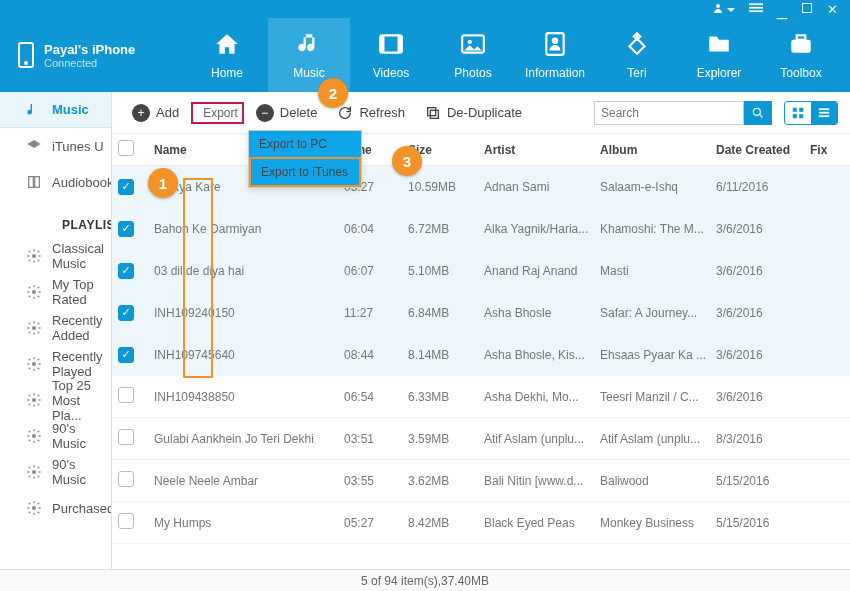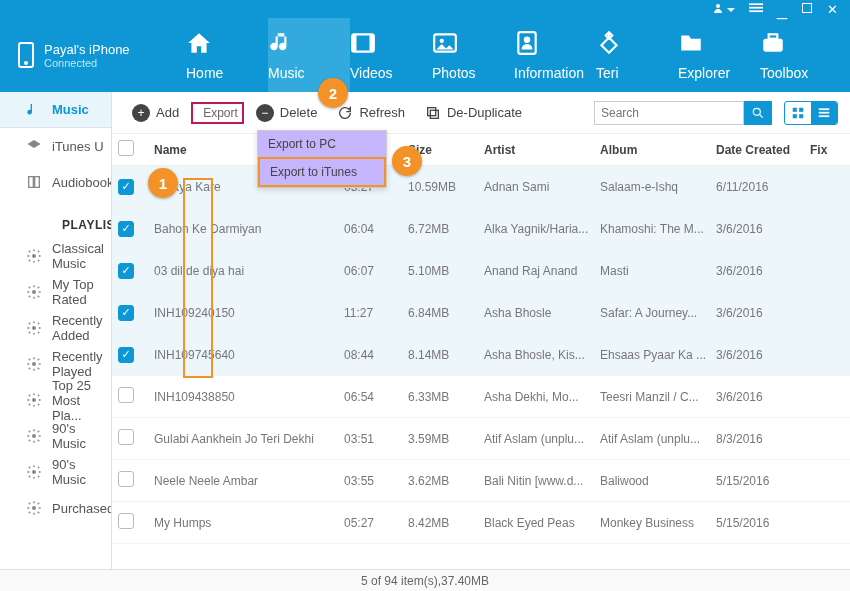--- a/index.html
+++ b/index.html
@@ -6,25 +6,25 @@
 body { width:850px; height:591px; overflow:hidden; background:#fff; font-size:12px; color:#666; position:relative; }
 
 .titlebar { height:18px; background:#0e96d5; display:flex; justify-content:flex-end; align-items:center; padding-right:12px; gap:14px; }
 .titlebar .ti { color:#fff; font-size:13px; cursor:pointer; }
 .tri-down::after { content:""; display:inline-block; margin-left:3px; border:4px solid transparent; border-top-color:#fff; position:relative; top:2px; }
 
 .navbar { height:74px; background:#0e96d5; display:flex; }
 .device { width:186px; display:flex; align-items:center; padding-left:18px; gap:10px; }
 .phone-icon { width:16px; height:26px; border:2px solid #fff; border-radius:3px; position:relative; }
 .phone-icon::after { content:""; position:absolute; bottom:1px; left:50%; transform:translateX(-50%); width:4px; height:4px; border-radius:50%; background:#fff; }
-.device-name { color:#fff; font-size:13px; font-weight:400; }
+.device-name { color:#fff; font-size:13px; font-weight:700; }
 .device-status { color:#bfe6f6; font-size:11px; }
 
 .tabs { display:flex; flex:1; }
-.tab { width:82px; display:flex; flex-direction:column; align-items:flex-start; justify-content:center; gap:6px; color:#fff; font-size:14px; cursor:pointer; }
+.tab { width:82px; display:flex; flex-direction:column; align-items:center; justify-content:center; gap:6px; color:#fff; font-size:12px; cursor:pointer; }
 .tab.active { background:#33aadd; }
 .ticon svg { width:26px; height:26px; fill:#fff; }
 
 .body { display:flex; height:calc(591px - 18px - 74px - 22px); background:#fff; }
 
 .sidebar { width:186px; border-right:1px solid #e0e0e0; overflow:hidden; }
 .side-item { height:36px; display:flex; align-items:center; padding-left:26px; gap:10px; font-size:13px; color:#555; cursor:pointer; }
 .side-item.active { background:#e8f5fb; color:#0e96d5; font-weight:600; border-bottom:1px solid #d8e6ec; }
 .side-item .sicon { width:16px; height:16px; display:inline-flex; align-items:center; justify-content:center; }
 .side-item .sicon svg { width:16px; height:16px; fill:#888; }
@@ -52,21 +52,21 @@
 .thead { height:32px; border-bottom:1px solid #eee; font-size:12px; color:#444; font-weight:600; padding-left:6px; }
 .trow { height:42px; border-bottom:1px solid #f3f3f3; font-size:12px; color:#777; padding-left:6px; }
 .trow.sel { background:#edf6fb; }
 .cell { white-space:nowrap; overflow:hidden; text-overflow:ellipsis; padding-right:6px; }
 .chk { width:16px; height:16px; border:1px solid #bbb; border-radius:3px; display:inline-flex; align-items:center; justify-content:center; cursor:pointer; }
 .chk.on { background:#0e96d5; border-color:#0e96d5; }
 .chk.on::after { content:"✓"; color:#fff; font-size:11px; }
 
 .statusbar { height:22px; border-top:1px solid #e0e0e0; display:flex; align-items:center; justify-content:center; font-size:12px; color:#666; background:#fafafa; }
 
-.dropdown { position:absolute; left:257px; top:130px; width:130px; background:#c4b5fd; border:1px solid #ccc; box-shadow:0 2px 6px rgba(0,0,0,.15); z-index:5; }
+.dropdown { position:absolute; left:248px; top:130px; width:114px; background:#0ea5e9; border:1px solid #ccc; box-shadow:0 2px 6px rgba(0,0,0,.15); z-index:5; }
 .dd-item { padding:6px 10px; font-size:12px; color:#444; cursor:pointer; }
 .dd-item.hl { border:2px solid #f29227; }
 
 .callout { position:absolute; width:30px; height:30px; border-radius:50%; background:#f29227; color:#fff; font-weight:700; font-size:15px; display:flex; align-items:center; justify-content:center; z-index:10; box-shadow:0 1px 3px rgba(0,0,0,.3); }
 .co1 { left:148px; top:168px; }
 .co2 { left:318px; top:78px; }
 .co3 { left:392px; top:146px; }
 
 .orange-box { position:absolute; left:183px; top:178px; width:30px; height:200px; border:2px solid #f29227; z-index:8; pointer-events:none; }
 </style>

